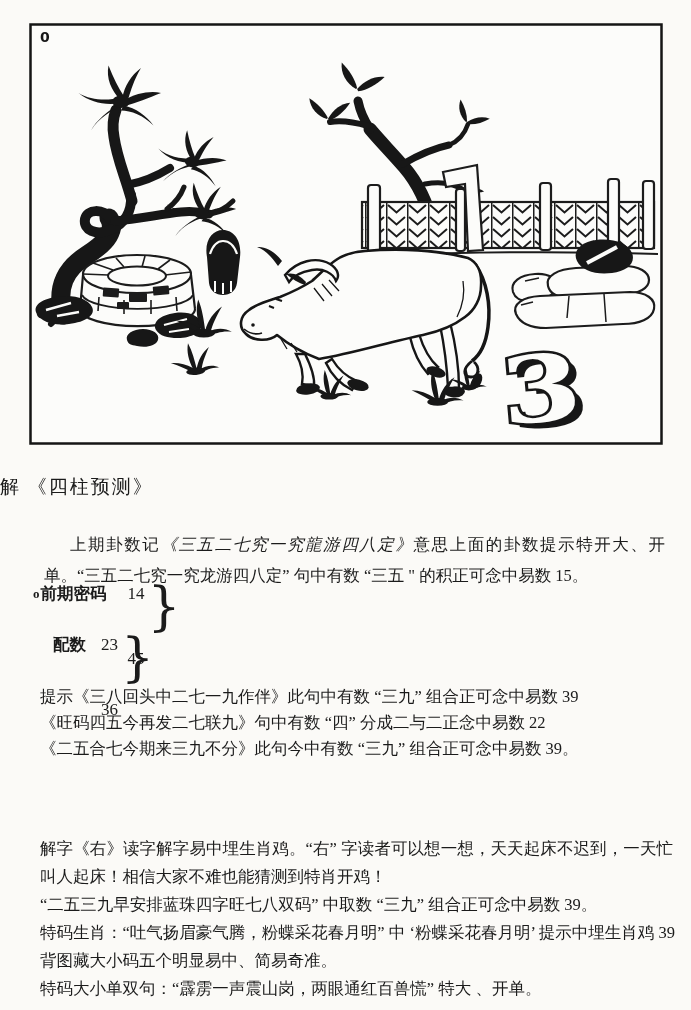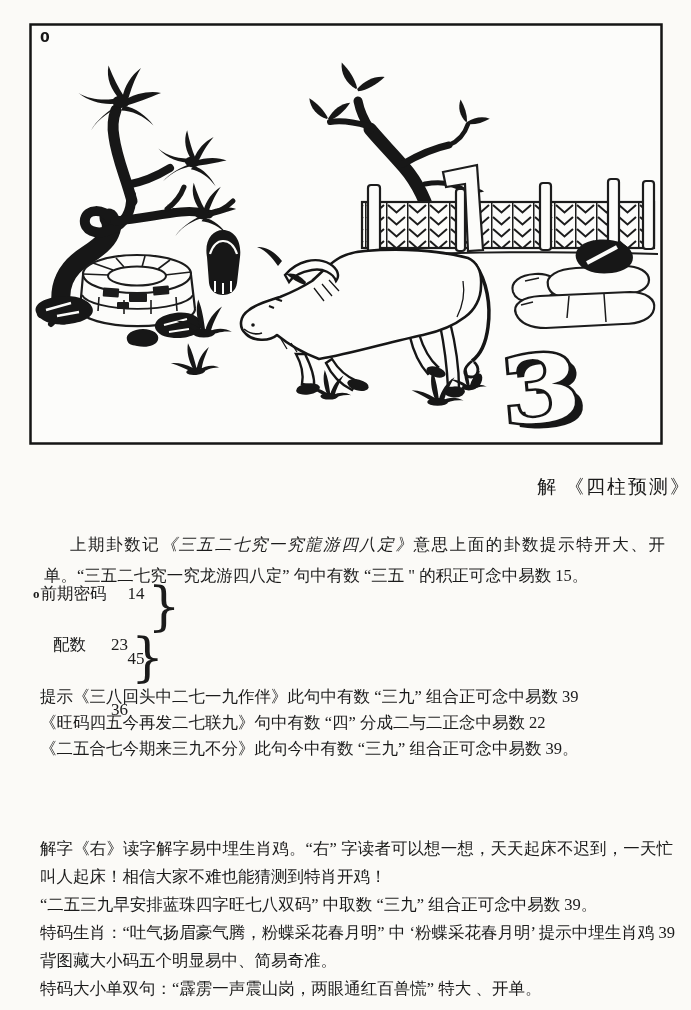--- a/index.html
+++ b/index.html
@@ -5,36 +5,36 @@
 <style>
   html,body{margin:0;padding:0;}
   body{
     width:691px;height:1010px;position:relative;overflow:hidden;
     background:#fbfaf7;color:#1b1b1b;
     font-family:"Liberation Serif","DejaVu Serif",serif;
   }
   .figure{position:absolute;left:29px;top:23px;width:634px;height:422px;}
   .figure svg{display:block;width:100%;height:100%;}
   .title{
-    position:absolute;top:474px;left:0;width:100%;text-align:right;
+    position:absolute;top:474px;left:0;width:100%;text-align:left;
     font-size:19px;letter-spacing:2px;
   }
   .intro{
     position:absolute;left:44px;right:26px;top:512px;
     font-size:16.5px;line-height:31px;text-indent:26px;text-align:justify;
   }
   .verse{font-style:italic;}
   .pair{position:absolute;display:flex;align-items:flex-start;font-size:16.5px;}
   .pair.cipher{left:33px;top:581px;}
   .pair.match{left:53px;top:632px;}
   .artifact{font-weight:bold;font-size:13px;line-height:25px;margin-right:1px;}
-  .pair-label{line-height:25px;}
+  .pair-label{line-height:25px;font-weight:bold;}
   .nums{display:flex;flex-direction:column;line-height:25px;font-size:17px;text-align:center;gap:40px;}
   .cipher .nums{margin-left:21px;}
-  .match .nums{margin-left:25px;}
+  .match .nums{margin-left:15px;}
   .brace{font-size:52px;line-height:50px;margin-left:3px;font-weight:400;font-family:"DejaVu Serif",serif;}
   .group{position:absolute;left:40px;right:18px;}
   .group.g1{top:684px;}
   .g1 p{margin:0;font-size:16.5px;line-height:26px;white-space:nowrap;}
   .group.g2{top:794px;}
   .g2 p{margin:0;font-size:16.5px;line-height:28px;white-space:nowrap;}
   .g2 p.wrap{white-space:normal;text-align:justify;margin-top:41px;}
 </style>
 </head>
 <body>

